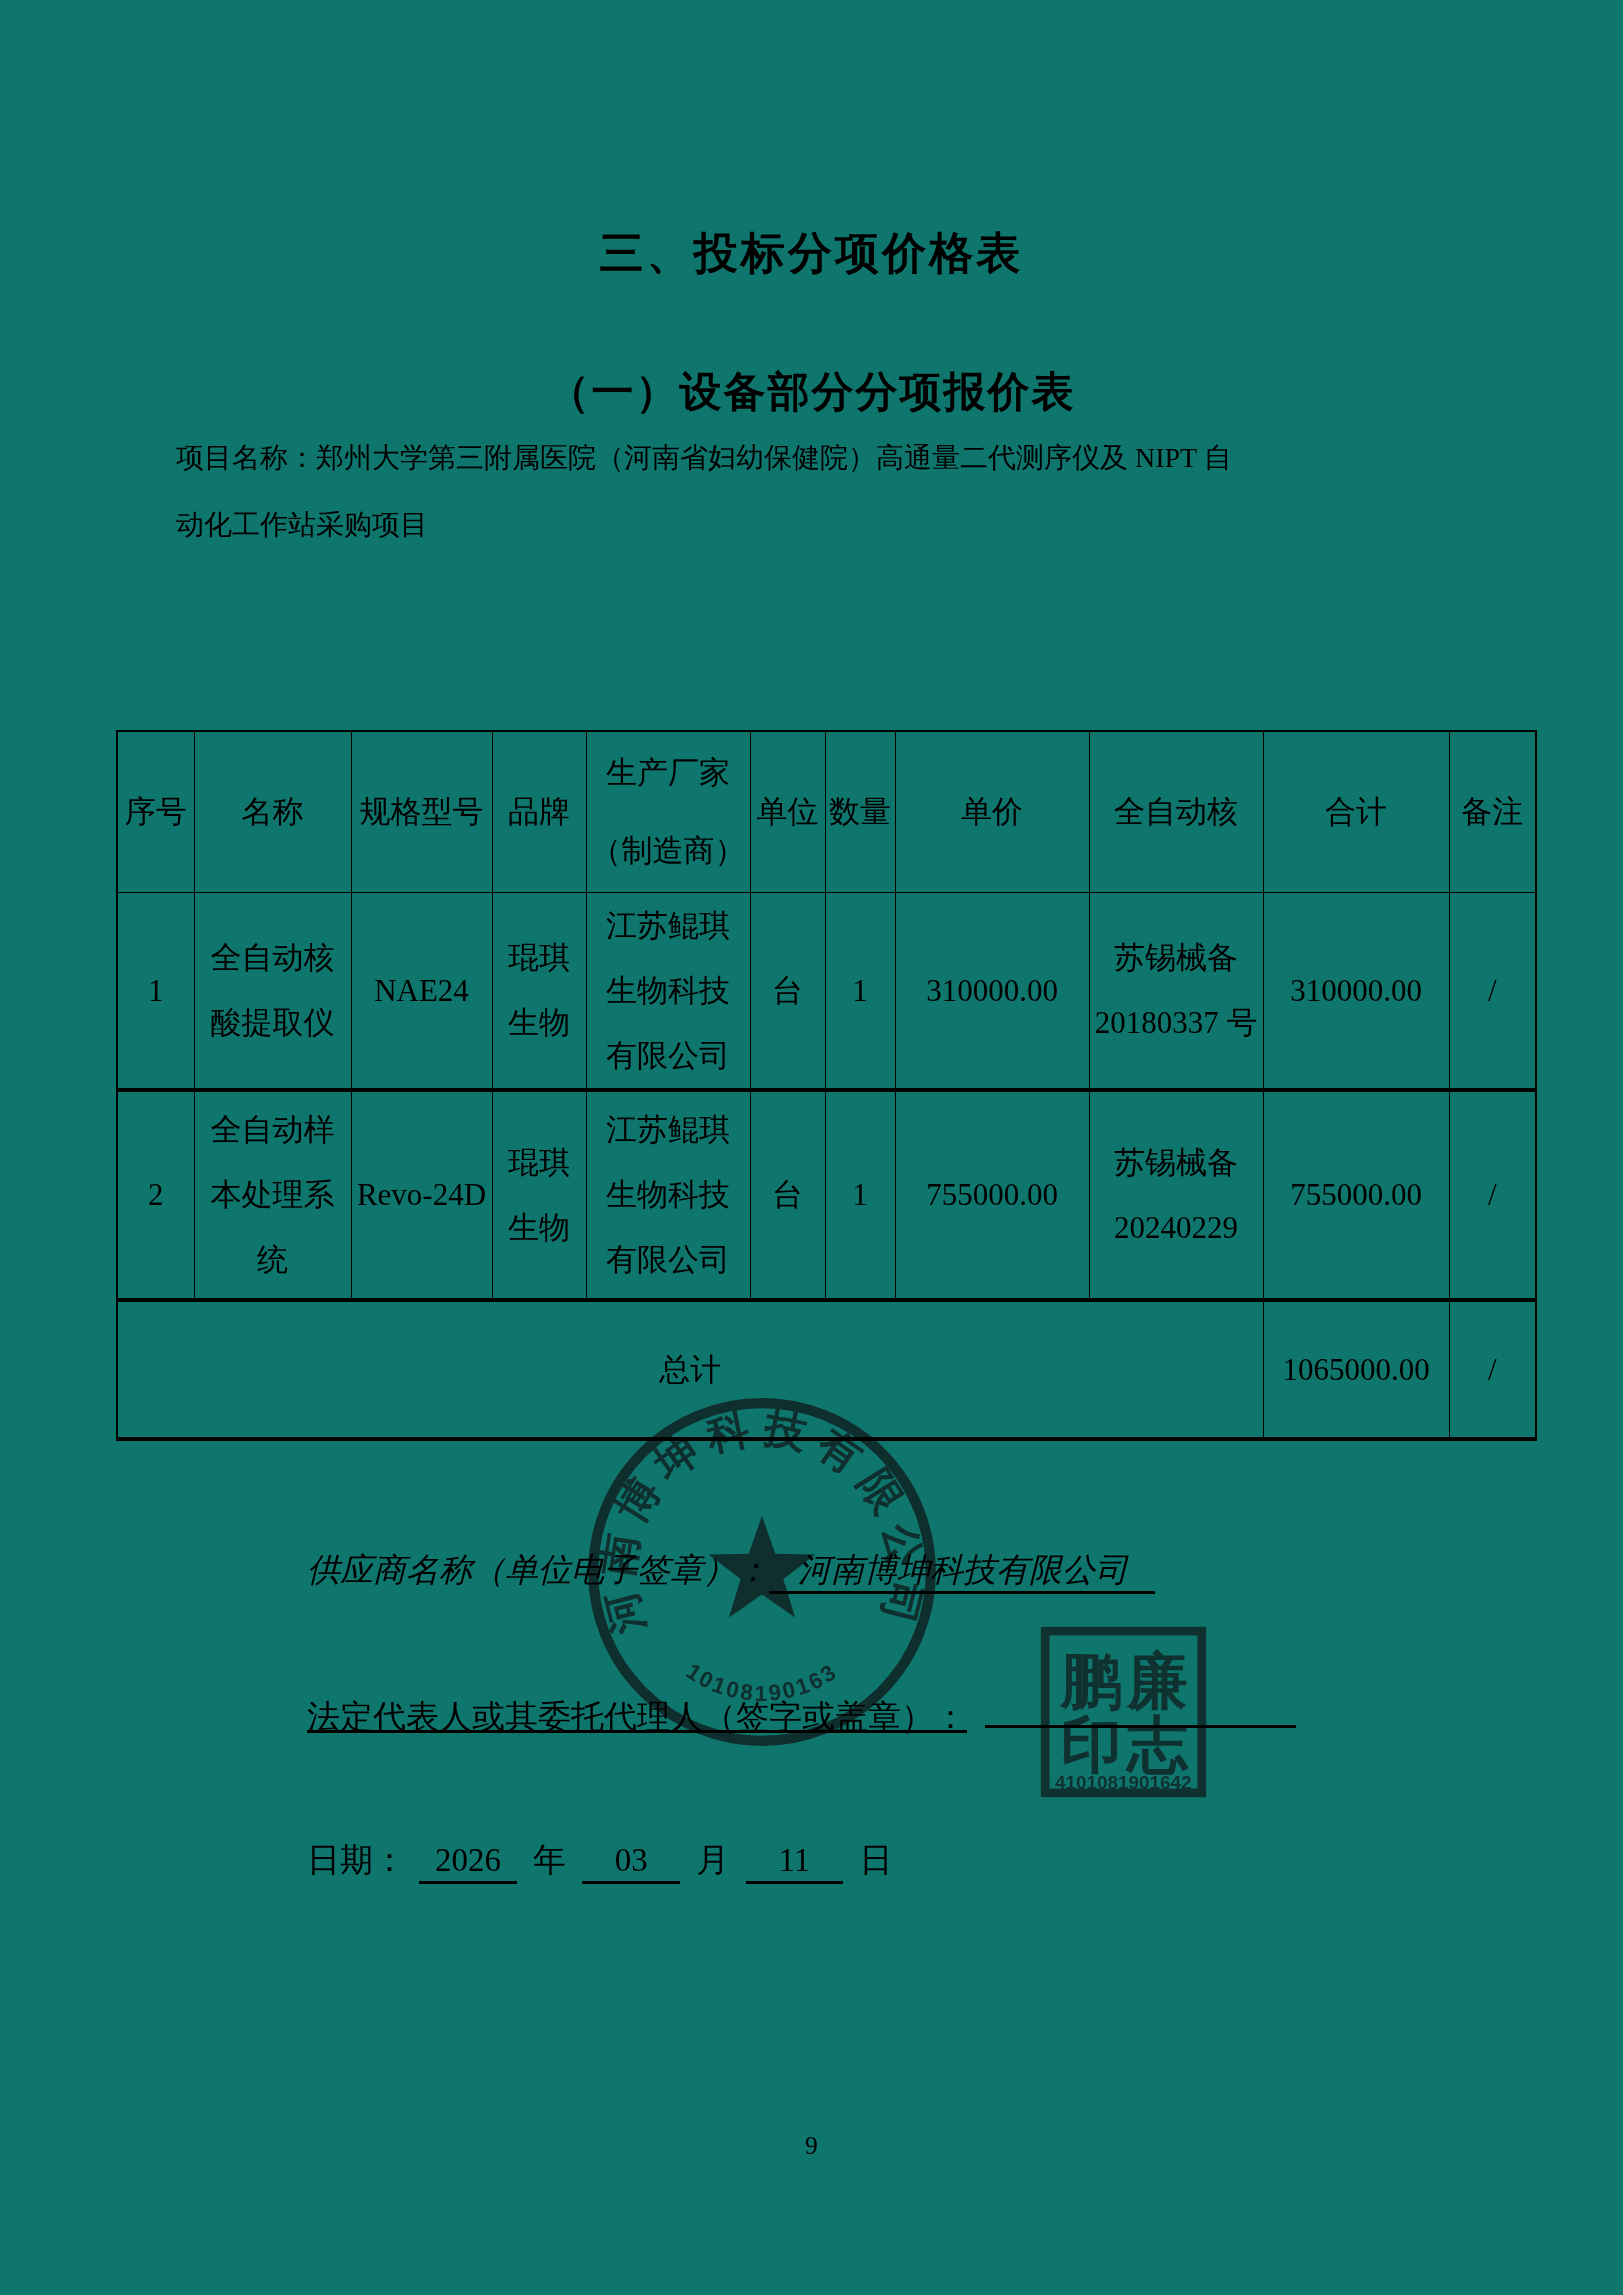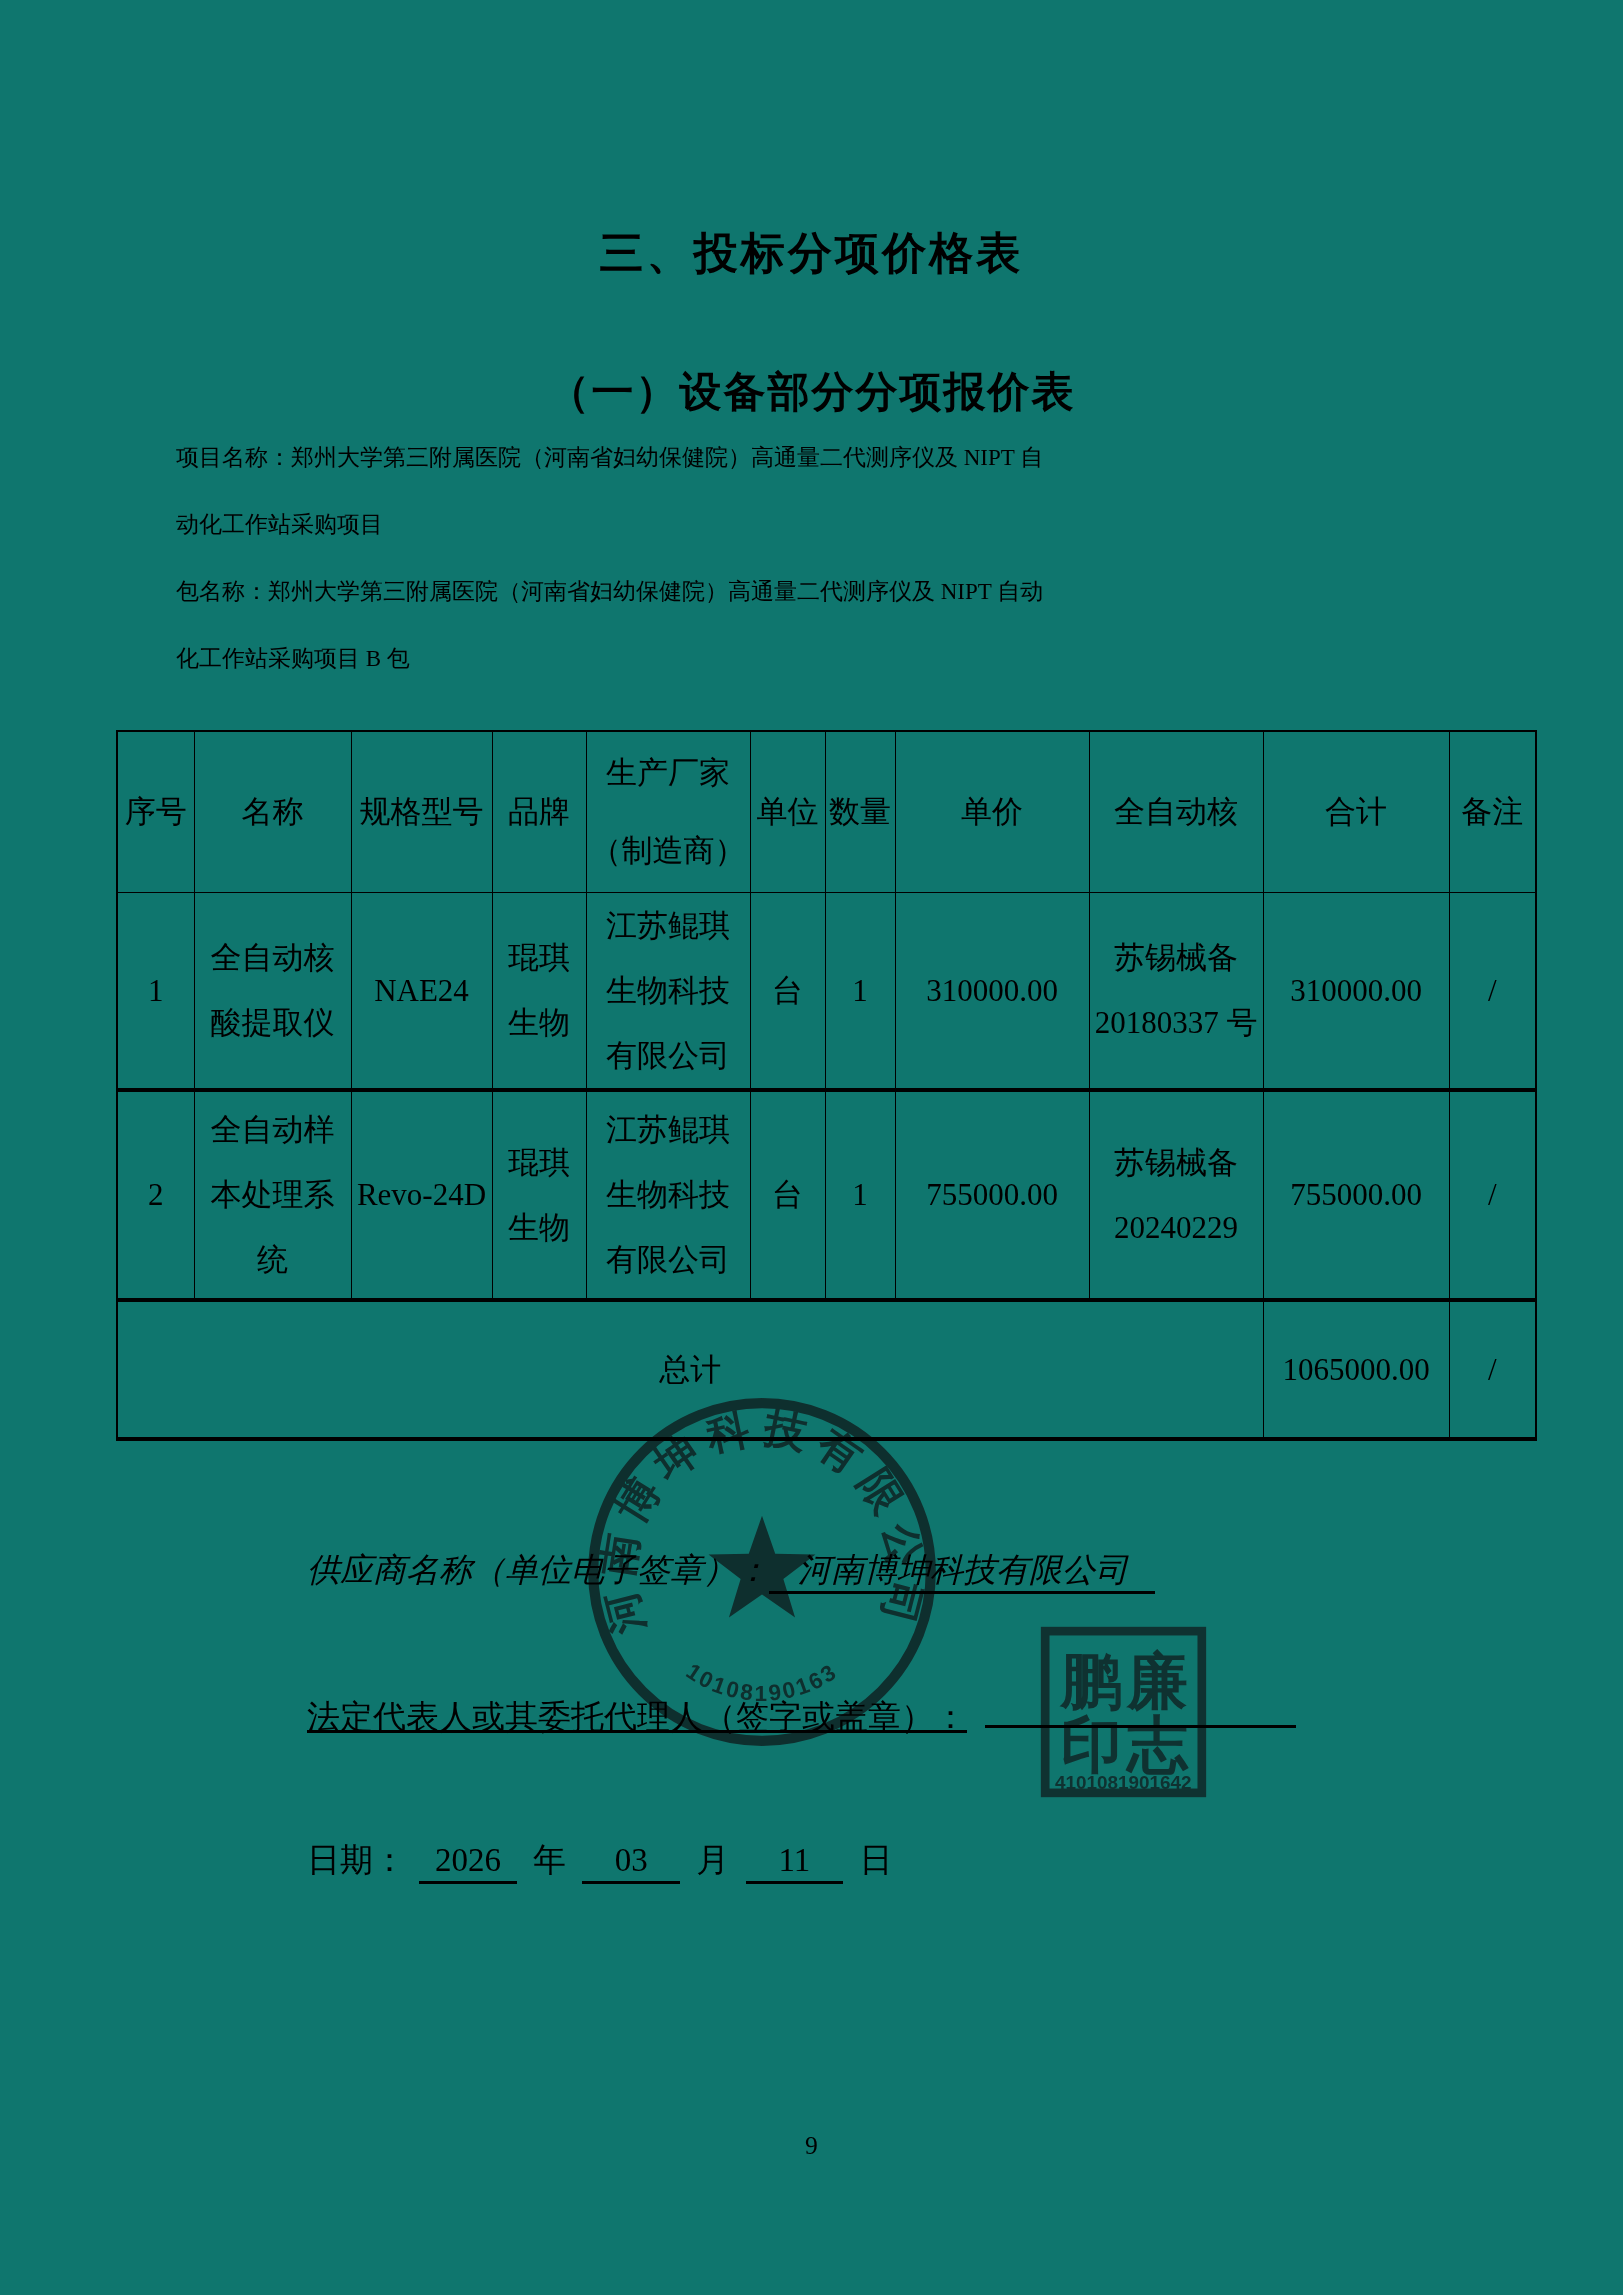--- a/index.html
+++ b/index.html
@@ -21,21 +21,21 @@
     font-weight:bold;font-size:44px;letter-spacing:3.1px;
   }
   .subtitle{
     position:absolute;top:364px;left:0;width:100%;
     margin:0;text-align:center;
     font-family:"Liberation Sans","DejaVu Sans",sans-serif;
     font-weight:bold;font-size:42px;letter-spacing:2px;
   }
   .intro{
     position:absolute;top:424px;left:176px;width:1401px;
-    font-size:23px;line-height:67px;
+    font-size:28px;line-height:67px;
   }
   .intro p{margin:0;}
 
   table.price-table{
     position:absolute;top:730px;left:116px;
     border-collapse:collapse;table-layout:fixed;
     width:1418px;
     font-size:31px;line-height:2.1;
     border:2.6px solid #000;
   }
@@ -112,22 +112,20 @@
 <body>
 
 <div class="page">
 
   <h1 class="title">三、投标分项价格表</h1>
   <h2 class="subtitle">（一）设备部分分项报价表</h2>
 
   <div class="intro">
     <p class="prewrap">项目名称：郑州大学第三附属医院（河南省妇幼保健院）高通量二代测序仪及 NIPT 自
 动化工作站采购项目</p>
-    <p class="prewrap">包名称：郑州大学第三附属医院（河南省妇幼保健院）高通量二代测序仪及 NIPT 自动
-化工作站采购项目 B 包</p>
   </div>
 
   <table class="price-table">
     <colgroup>
       <col style="width:77px">
         <col style="width:157px">
         <col style="width:141px">
       <col style="width:94px">
         <col style="width:164px">
         <col style="width:75px">

